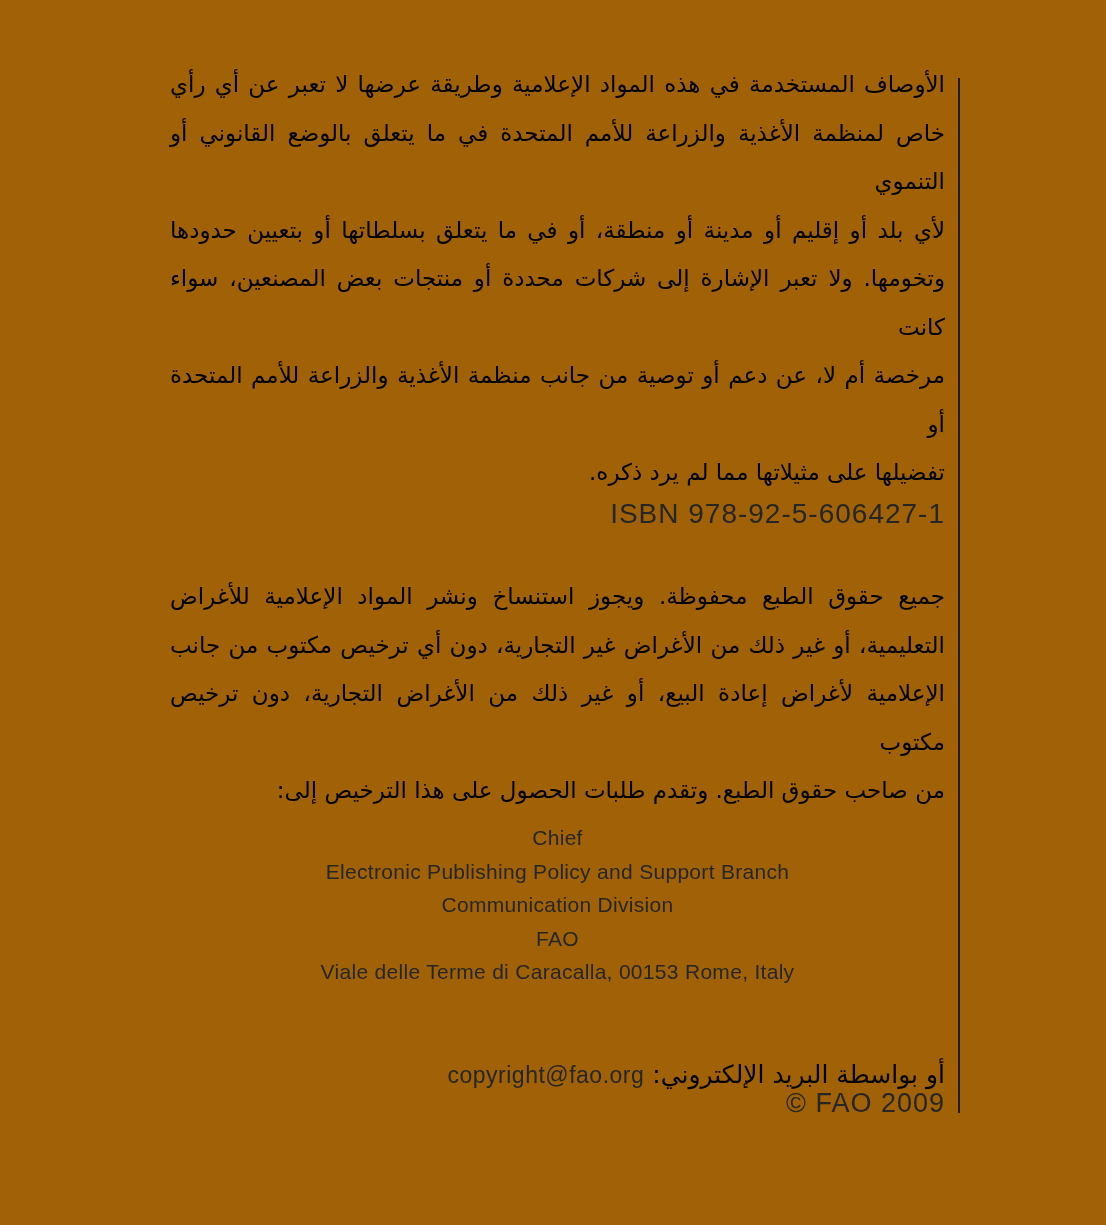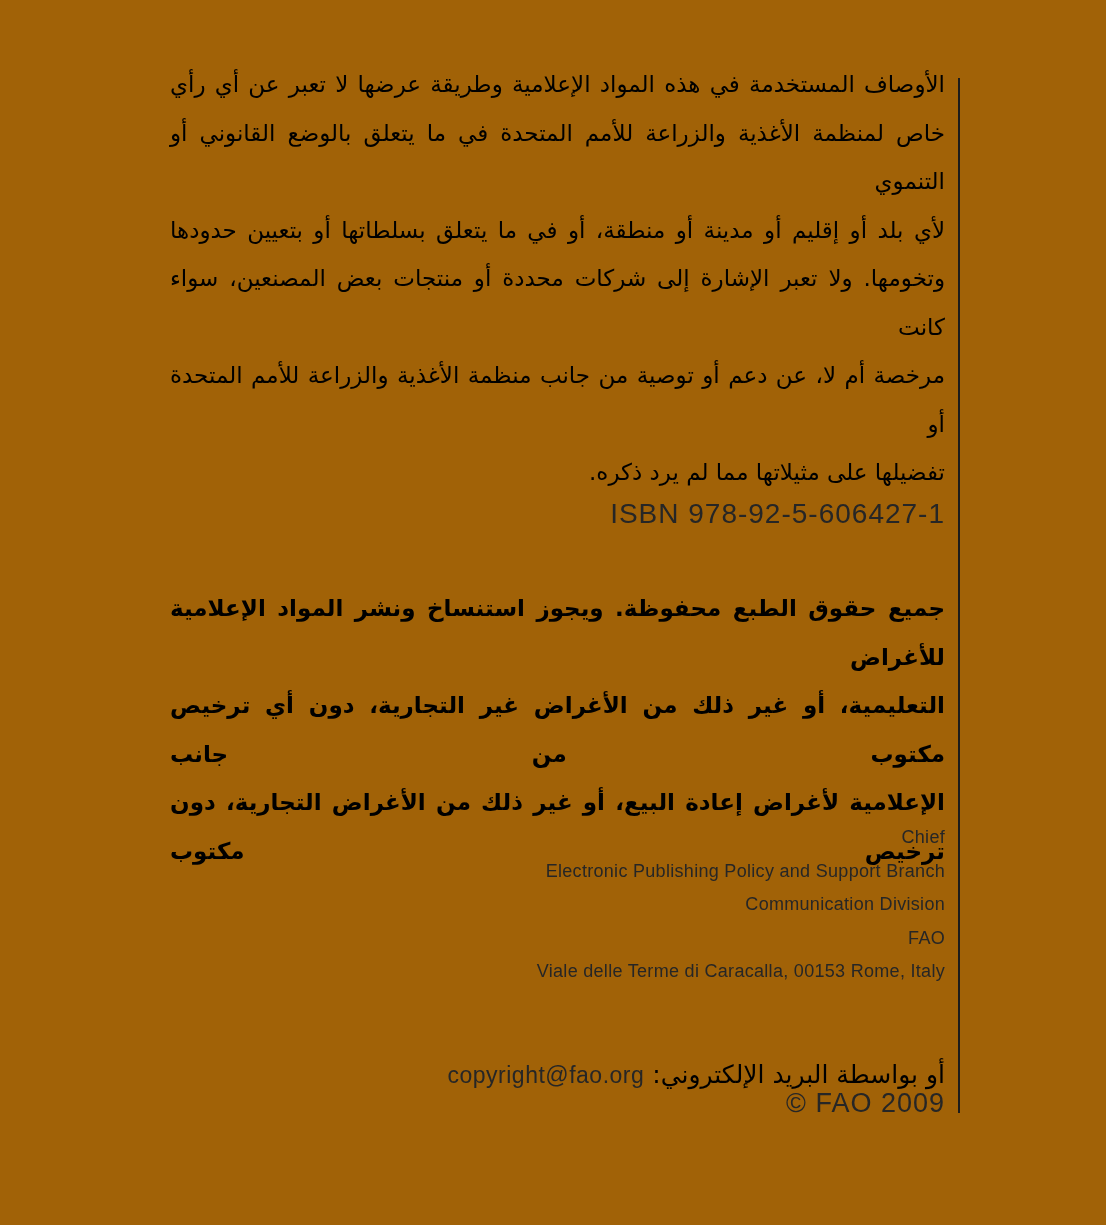--- a/index.html
+++ b/index.html
@@ -43,24 +43,24 @@
   }
   .isbn-line {
     top:498px;
     font-size:28px;
     line-height:32px;
     letter-spacing:1px;
     text-align:right;
   }
   .contact-block { top:821px; }
   .contact-line {
-    font-size:18px;
+    font-size:21px;
     line-height:33.6px;
     letter-spacing:0.3px;
-    text-align:right;
+    text-align:center;
   }
   .email-line {
     top:1054px;
     direction:rtl;
     text-align:right;
     font-size:25px;
     line-height:42px;
     color:#000000;
   }
   .email-addr {
@@ -68,21 +68,21 @@
     letter-spacing:0.5px;
   }
   .footer-line {
     top:1086px;
     font-size:27px;
     line-height:34px;
     letter-spacing:1px;
     text-align:right;
   }
   .disclaimer-block { top:60px; }
-  .copyright-block  { top:584px;font-weight:bold; }
+  .copyright-block  { top:572px; }
 </style>
 </head>
 <body>
 
 <div class="page">
 
   <div class="rule"></div>
 
   <div class="col disclaimer-block">
     <div>
@@ -94,20 +94,21 @@
       <div class="ar-line">تفضيلها على مثيلاتها مما لم يرد ذكره.</div>
     </div>
   </div>
 
   <div class="col lt isbn-line">ISBN 978-92-5-606427-1</div>
 
   <div class="col copyright-block">
     <div class="ar-line j">جميع حقوق الطبع محفوظة. ويجوز استنساخ ونشر المواد الإعلامية للأغراض</div>
     <div class="ar-line j">التعليمية، أو غير ذلك من الأغراض غير التجارية، دون أي ترخيص مكتوب من جانب</div>
     <div class="ar-line j">الإعلامية لأغراض إعادة البيع، أو غير ذلك من الأغراض التجارية، دون ترخيص مكتوب</div>
+    <div class="ar-line">من صاحب حقوق الطبع. وتقدم طلبات الحصول على هذا الترخيص إلى:</div>
   </div>
 
   <div class="col contact-block">
     <div class="lt contact-line">Chief</div>
     <div class="lt contact-line">Electronic Publishing Policy and Support Branch</div>
     <div class="lt contact-line">Communication Division</div>
     <div class="lt contact-line">FAO</div>
     <div class="lt contact-line">Viale delle Terme di Caracalla, 00153 Rome, Italy</div>
   </div>
 

